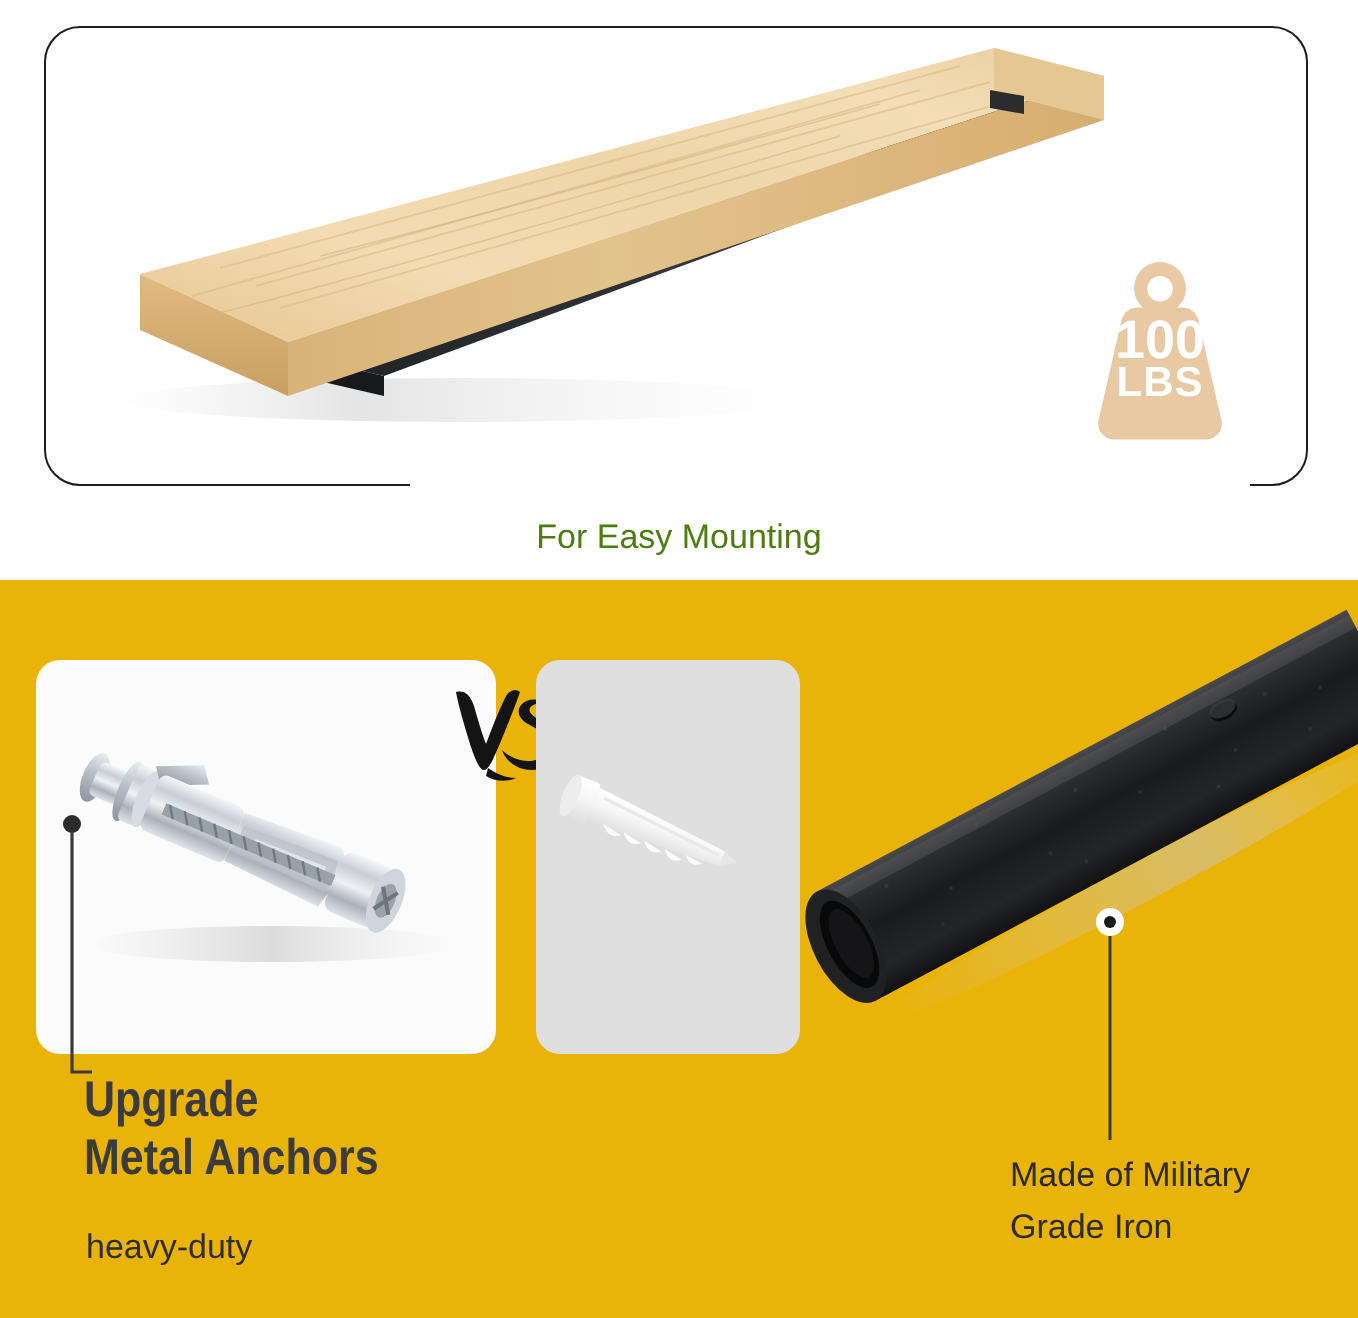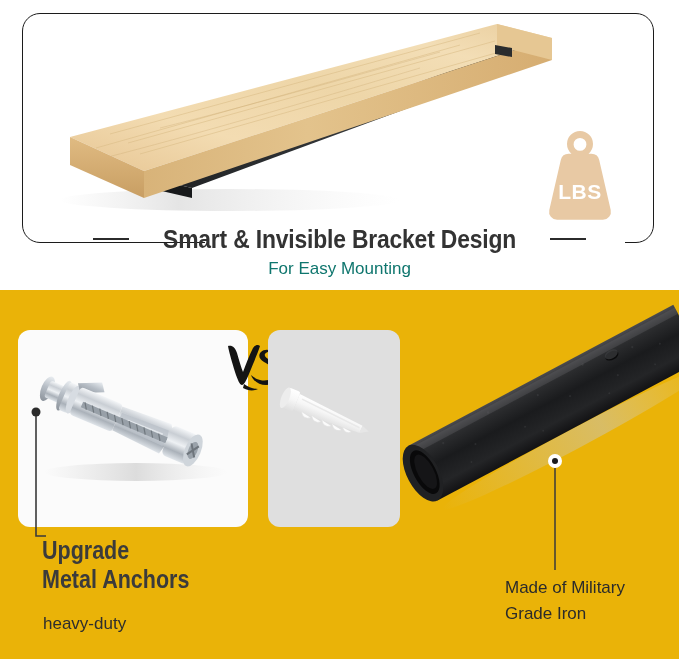--- a/index.html
+++ b/index.html
@@ -43,21 +43,21 @@
   .title-row{position:absolute;left:0;top:222px;width:679px;height:34px;display:flex;align-items:center;justify-content:center;}
   .title-dash{width:36px;height:2px;background:#2b2b2b;margin:0 10px;flex:0 0 auto;}
   .title{
     font-family:"Liberation Sans Narrow","Liberation Sans", sans-serif;
     font-size:26px;font-weight:bold;color:#333333;
     letter-spacing:-0.2px;white-space:nowrap;
     transform:scaleX(0.88);transform-origin:center;
   }
   .subtitle{
     position:absolute;left:0;top:259px;width:679px;text-align:center;
-    font-size:17px;color:#0f766e;font-family:"Liberation Sans", sans-serif;
+    font-size:17px;color:#4d7c0f;font-family:"Liberation Sans", sans-serif;
   }
 
   
   .bottom-panel{position:absolute;left:0;top:290px;width:679px;height:369px;background:#eab308;overflow:hidden;}
 
   .card-metal{
     position:absolute;left:18px;top:40px;width:230px;height:197px;
     background:#fbfbfb;border-radius:12px;
   }
   .card-plastic{
@@ -165,30 +165,26 @@
 
         <polygon points="455,37 472,40 472,49 455,46" fill="#2a2c2e"></polygon>
       </svg>
     </div>
 
     <div class="weight">
       <svg viewBox="0 0 98 96" xmlns="http://www.w3.org/2000/svg">
         <path d="M49 3 a13 13 0 0 1 13 13 a13 13 0 0 1 -4.5 9.8 l2.9 0 a8 8 0 0 1 7.8 6.2 l11.5 50 a8 8 0 0 1 -7.8 9.8 l-45.8 0 a8 8 0 0 1 -7.8 -9.8 l11.5 -50 a8 8 0 0 1 7.8 -6.2 l2.9 0 a13 13 0 0 1 -4.5 -9.8 a13 13 0 0 1 13 -13 z
                  M49 10 a6.4 6.4 0 0 0 0 12.8 a6.4 6.4 0 0 0 0 -12.8 z" fill="#e8c9a4" fill-rule="evenodd"></path>
       </svg>
+      <div class="weight-num">100</div>
       <div class="weight-unit">LBS</div>
     </div>
 
     <div class="frame-mask mask-a"></div>
 
-    <div class="title-row">
-      <span class="title-dash"></span>
-      <span class="title">Smart &amp; Invisible Bracket Design</span>
-      <span class="title-dash"></span>
-    </div>
     <div class="subtitle">For Easy Mounting</div>
   </div>
 
   <div class="bottom-panel">
 
     <div class="card-metal">
       <svg width="230" height="197" viewBox="0 0 230 197" xmlns="http://www.w3.org/2000/svg">
         <defs>
           <linearGradient id="steel" x1="0" y1="0" x2="0" y2="1">
             <stop offset="0%" stop-color="#f4f6f8"></stop>

